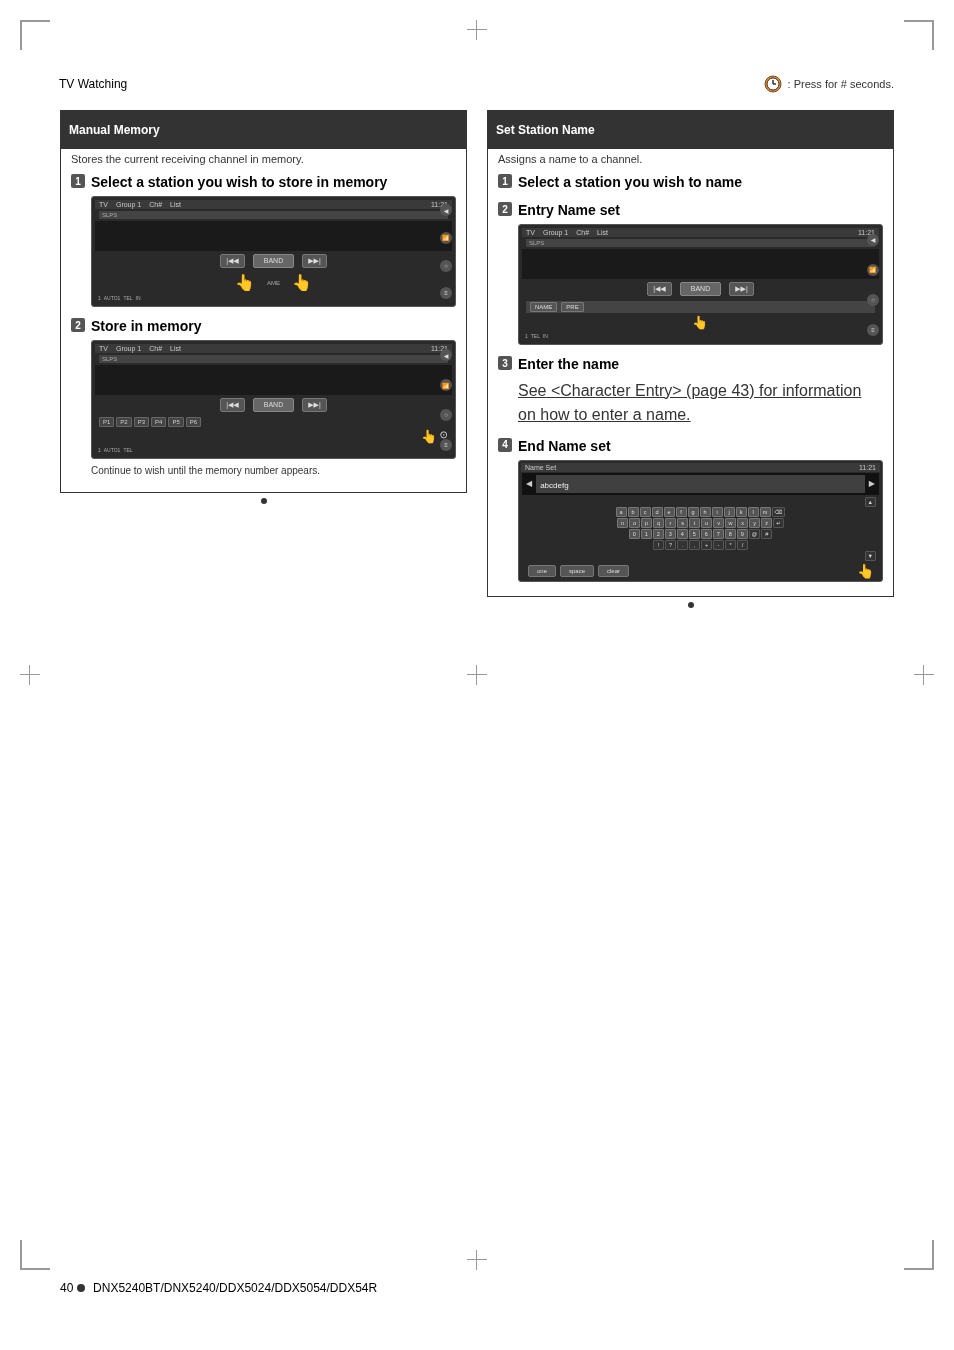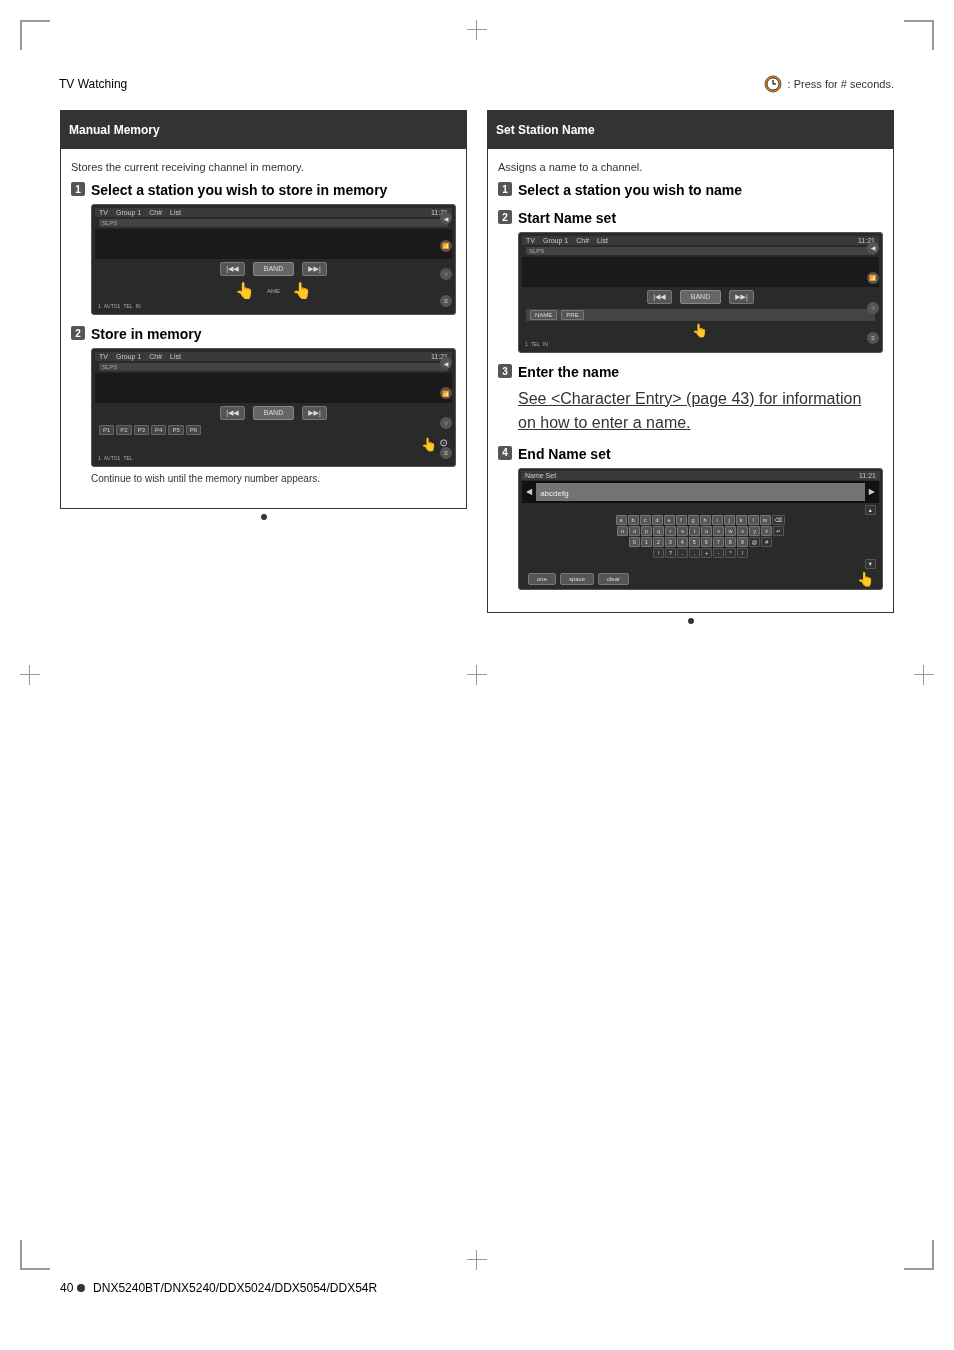--- a/index.html
+++ b/index.html
@@ -88,21 +88,21 @@
       background: #fff;
     }
     .section-title {
       background: #333;
       color: #fff;
       font-size: 12px;
       font-weight: bold;
       padding: 12px 8px;
     }
     .section-content {
-      padding: 12px 10px;
+      padding: 4px 10px;
     }
     .section-intro {
       font-size: 11px;
       color: #333;
       margin-bottom: 8px;
     }
 
     
     .step {
       margin-bottom: 10px;
@@ -538,21 +538,21 @@
         <div class="step">
           <div class="step-header">
             <div class="step-num">1</div>
             <div class="step-title">Select a station you wish to name</div>
           </div>
         </div>
 
         <div class="step">
           <div class="step-header">
             <div class="step-num">2</div>
-            <div class="step-title">Start Name set</div>
+            <div class="step-title">Entry Name set</div>
           </div>
 
           <div class="tv-screen">
             <div class="tv-top-bar">
               <div class="tv-top-bar-left">
                 <span>TV</span>
                 <span>Group 1</span>
                 <span>Ch#</span>
                 <span>List</span>
               </div>
@@ -608,21 +608,21 @@
             <div class="step-title">End Name set</div>
           </div>
 
           <div class="nameset-screen">
             <div class="nameset-title-bar">
               <span>Name Set</span>
               <span>11:21</span>
             </div>
             <div style="background:#111; padding:2px 4px; display:flex; align-items:center; gap:4px; margin:1px;">
               <span style="font-size:8px;color:#ccc;">◀</span>
-              <div style="background:#737373; flex:1; padding:2px 4px;">
+              <div style="background:#404040; flex:1; padding:2px 4px;">
                 <span style="font-size:8px;color:#eee;">abcdefg</span>
               </div>
               <span style="font-size:8px;color:#ccc;">▶</span>
             </div>
             <div class="nameset-keys">
 
               <div style="display:flex; justify-content:flex-end; padding: 0 2px;">
                 <div class="nameset-key-dark">▲</div>
               </div>
 

